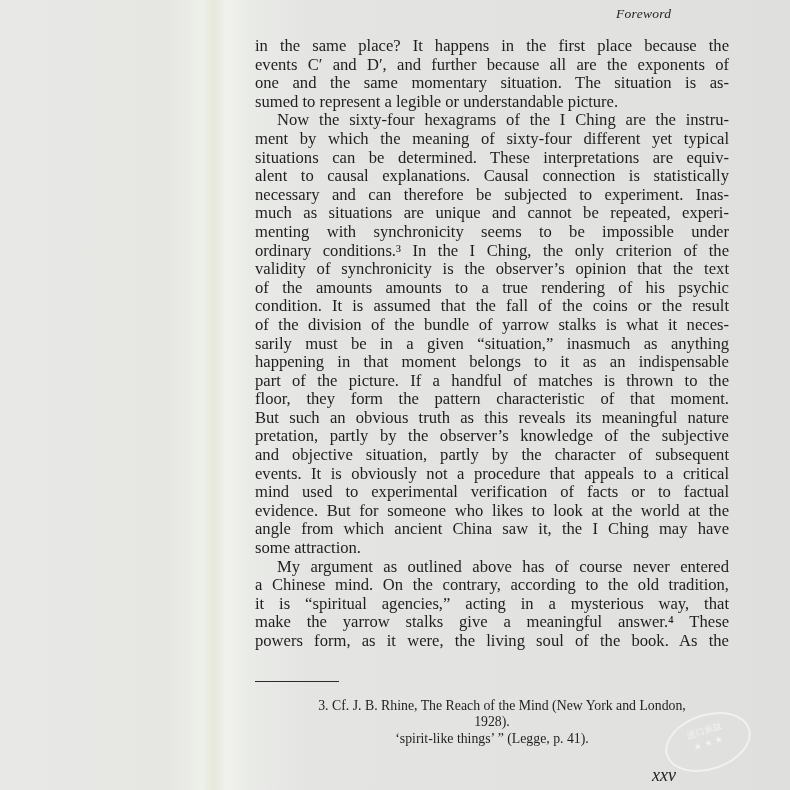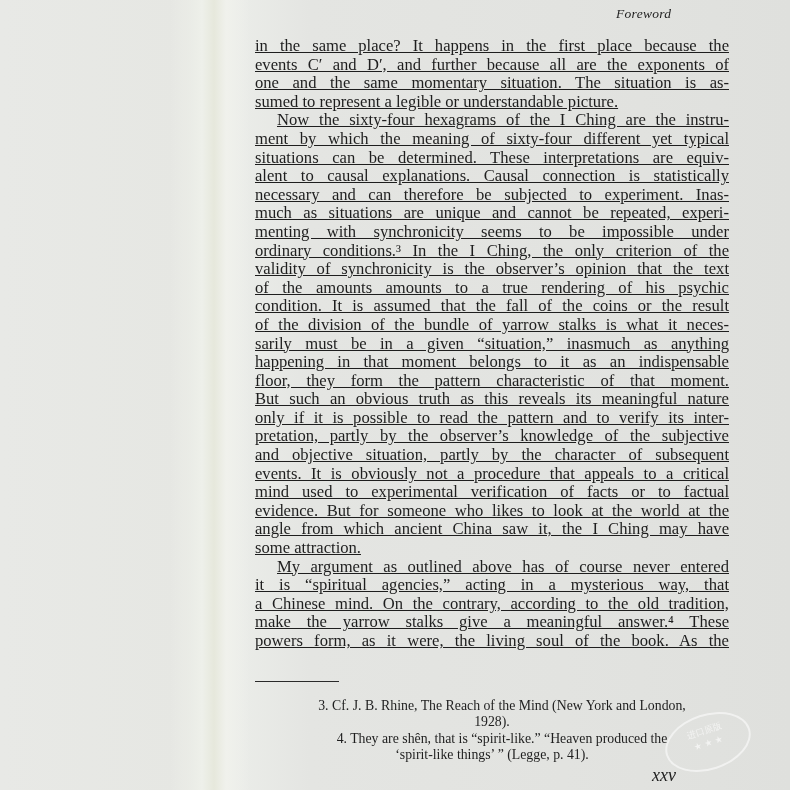--- a/index.html
+++ b/index.html
@@ -24,21 +24,21 @@
     background: linear-gradient(to right, #eceeea 0%, #e4e5e2 15%, #e2e3e0 60%, #dfe0dd 100%);
   }
   .running-head {
     position: absolute; left: 616px; top: 6px;
     font-style: italic; font-size: 13.5px; letter-spacing: 0.3px;
   }
   .body-text {
     position: absolute; left: 255px; top: 37px; width: 474px;
     font-size: 16.6px; line-height: 18.6px;
   }
-  .body-text .ln { display: block; height: 18.6px; text-align: justify; text-align-last: justify; white-space: nowrap; text-decoration: underline; }
+  .body-text .ln { display: block; height: 18.6px; text-align: justify; text-align-last: justify; white-space: nowrap; }
   .body-text .ln.last { text-align-last: left; }
   .body-text .ln.indent { padding-left: 22px; }
   .fn-rule {
     position: absolute; left: 255px; top: 681px; width: 84px; height: 1px; background: #2a2a2a;
   }
   .footnotes {
     position: absolute; left: 255px; top: 698px; width: 474px;
     font-size: 13.8px; line-height: 16.4px; text-align: center;
   }
   .footnotes .fn-line { display: block; white-space: nowrap; }
@@ -81,43 +81,42 @@
     <span class="ln">necessary and can therefore be subjected to experiment. Inas-</span>
     <span class="ln">much as situations are unique and cannot be repeated, experi-</span>
     <span class="ln">menting with synchronicity seems to be impossible under</span>
     <span class="ln">ordinary conditions.³ In the I Ching, the only criterion of the</span>
     <span class="ln">validity of synchronicity is the observer’s opinion that the text</span>
     <span class="ln">of the amounts amounts to a true rendering of his psychic</span>
     <span class="ln">condition. It is assumed that the fall of the coins or the result</span>
     <span class="ln">of the division of the bundle of yarrow stalks is what it neces-</span>
     <span class="ln">sarily must be in a given “situation,” inasmuch as anything</span>
     <span class="ln">happening in that moment belongs to it as an indispensable</span>
+    <span class="ln">part of the picture. If a handful of matches is thrown to the</span>
     <span class="ln">floor, they form the pattern characteristic of that moment.</span>
     <span class="ln">But such an obvious truth as this reveals its meaningful nature</span>
-    <span class="ln">only if it is possible to read the pattern and to verify its inter-</span>
     <span class="ln">pretation, partly by the observer’s knowledge of the subjective</span>
     <span class="ln">and objective situation, partly by the character of subsequent</span>
     <span class="ln">events. It is obviously not a procedure that appeals to a critical</span>
     <span class="ln">mind used to experimental verification of facts or to factual</span>
     <span class="ln">evidence. But for someone who likes to look at the world at the</span>
     <span class="ln">angle from which ancient China saw it, the I Ching may have</span>
     <span class="ln last">some attraction.</span>
     <span class="ln indent">My argument as outlined above has of course never entered</span>
+    <span class="ln">a Chinese mind. On the contrary, according to the old tradition,</span>
     <span class="ln">it is “spiritual agencies,” acting in a mysterious way, that</span>
-    <span class="ln">a Chinese mind. On the contrary, according to the old tradition,</span>
     <span class="ln">make the yarrow stalks give a meaningful answer.⁴ These</span>
     <span class="ln">powers form, as it were, the living soul of the book. As the</span>
   </div>
 
   <div class="fn-rule"></div>
 
   <div class="footnotes">
     <span class="fn-line indent">3. Cf. J. B. Rhine, The Reach of the Mind (New York and London,</span>
     <span class="fn-line">1928).</span>
-    <span class="fn-line indent">4. They are shên, that is “spirit-like.” “Heaven produced the</span>
     <span class="fn-line">‘spirit-like things’ ” (Legge, p. 41).</span>
   </div>
 
   <div class="folio">xxv</div>
 
   <div class="stamp">
     <span style="display:block">进口原版</span>
     <span style="display:block">★ ★ ★</span>
   </div>
 

